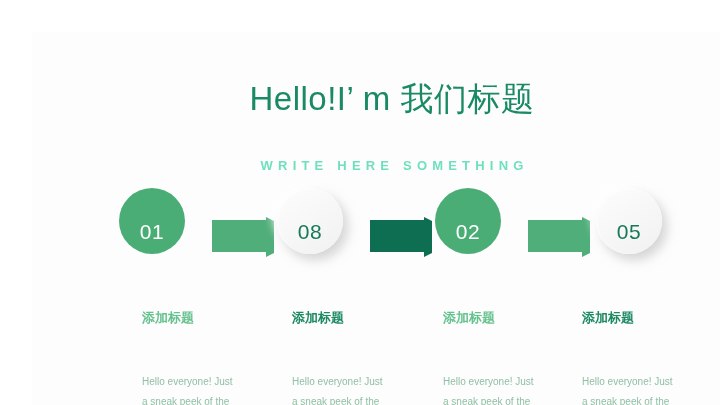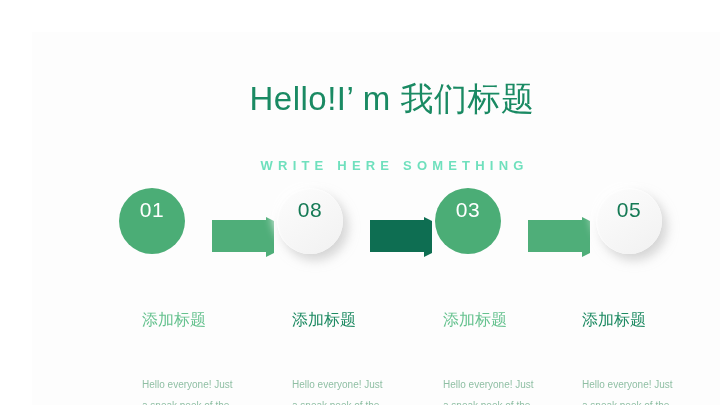--- a/index.html
+++ b/index.html
@@ -41,21 +41,21 @@
   
   .steps-row {
     position:absolute;
     top:156px; left:0; width:720px; height:66px;
   }
   .circle {
     position:absolute;
     top:0;
     width:66px; height:66px;
     border-radius:50%;
-    display:flex; align-items:flex-end; justify-content:center;
+    display:flex; align-items:flex-start; justify-content:center;
     font-size:21px;
     font-weight:400;
     letter-spacing:0.5px;
   }
   .circle.filled {
     background:#4bad76;
     color:#ffffff;
   }
   .circle.neumorph {
     background:linear-gradient(145deg,#fdfdfd,#f1f1f1);
@@ -112,23 +112,23 @@
     position:absolute;
     top:0;
     width:130px;
   }
   .col#t1 { left:78px; }
   .col#t2 { left:228px; }
   .col#t3 { left:379px; }
   .col#t4 { left:518px; }
 
   .col-heading {
-    font-size:16px;
+    font-size:13px;
     line-height:1.2;
-    font-weight:400;
+    font-weight:700;
     margin-bottom:14px;
     white-space:nowrap;
   }
   .col-heading.light { color:#66c28f; }
   .col-heading.dark  { color:#1d8a62; }
 
   .col-body {
     font-size:10px;
     line-height:2.05;
     color:#8fbfa4;
@@ -159,21 +159,21 @@
     <div class="circle neumorph" id="c2">
       <span>08</span>
     </div>
 
     <div class="arrow dark" id="a2">
       <span class="shaft"></span>
       <span class="head"></span>
     </div>
 
     <div class="circle filled" id="c3">
-      <span>03</span>
+      <span>02</span>
     </div>
 
     <div class="arrow light" id="a3">
       <span class="shaft"></span>
       <span class="head"></span>
     </div>
 
     <div class="circle neumorph" id="c4">
       <span>05</span>
     </div>

